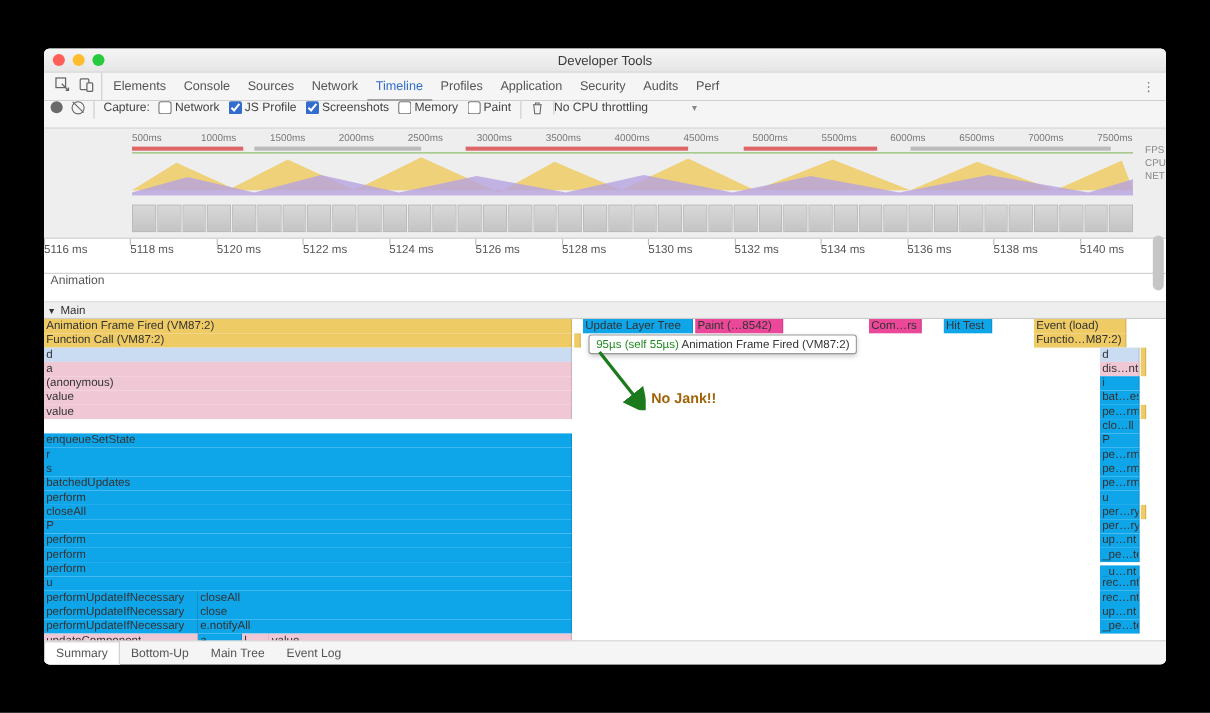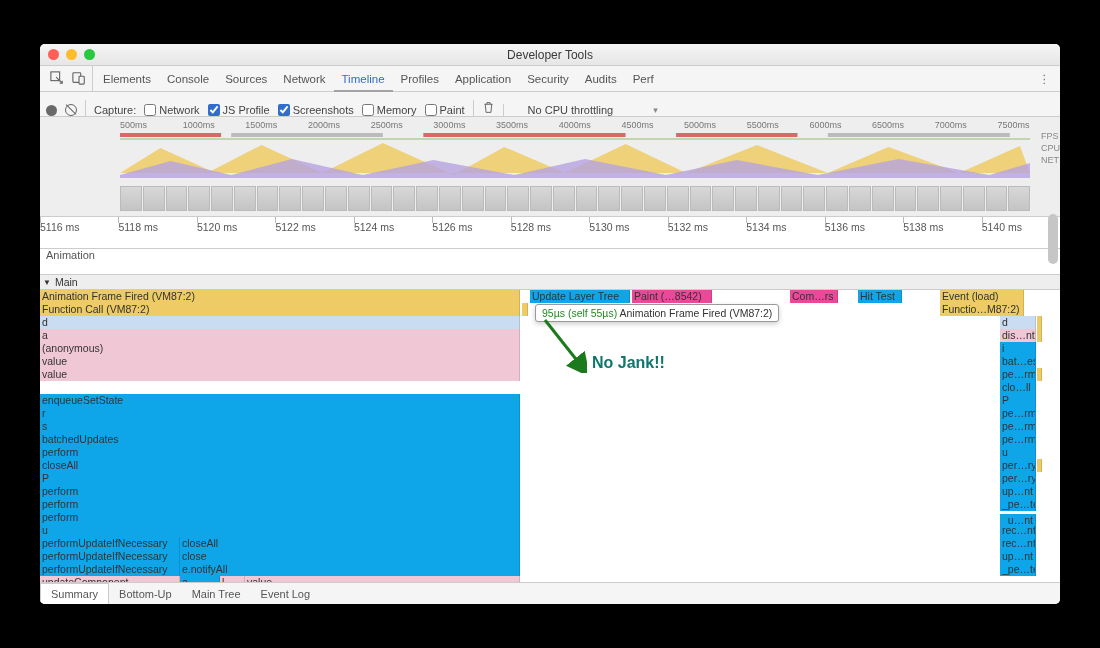--- a/index.html
+++ b/index.html
@@ -14,29 +14,29 @@
   .t-max { background: #27c93f; }
   .title { position: absolute; left: 0; right: 0; text-align: center; font-size: 12px; color: #3a3a3a; }
   
   .tabs { height: 26px; border-bottom: 1px solid #ccc; display: flex; align-items: center; padding-left: 4px; gap: 2px; font-size: 11.5px; color: #555; background:#f5f5f5;}
   .docked-icons { display:flex; gap:8px; padding:0 6px; border-right:1px solid #ccc; height:100%; align-items:center;}
   .docked-icons svg { width:14px; height:14px; }
   .tab { padding: 5px 8px; cursor: pointer; }
   .tab.active { color: #326ccc; border-bottom: 2px solid #a3a3a3; }
   .menu-dots { margin-left:auto; padding:0 10px; color:#777; cursor:pointer;}
   
-  .toolbar { height: 25px; border-bottom: 1px solid #ccc; display: flex; align-items: flex-end; padding: 0 6px; gap: 8px; font-size: 11px; color: #444; background:#f5f5f5; }
+  .toolbar { height: 25px; border-bottom: 1px solid #ccc; display: flex; align-items: flex-start; padding: 0 6px; gap: 8px; font-size: 11px; color: #444; background:#f5f5f5; }
   .toolbar .sep { width:1px; height:16px; background:#ccc;}
   .rec-dot { width:11px;height:11px;border-radius:50%;background:#6a6a6a;}
   .clear-icon { width:12px;height:12px;border:1.2px solid #666; border-radius:50%; position:relative;}
   .clear-icon::after{content:"";position:absolute;width:14px;height:1.2px;background:#666;top:4px;left:-2px;transform:rotate(45deg);}
   .chk { display:flex; align-items:center; gap:3px;}
   .chk input{ width:12px;height:12px; accent-color:#326ccc;}
   .trash svg{width:13px;height:13px;}
-  .throttle { display:flex; align-items:center; gap:40px; border-left:1px solid #ccc; padding-left:24px;}
+  .throttle { display:flex; align-items:center; gap:40px; border-left:1px solid #ccc; padding-left:0;}
   .down-tri { font-size:9px;color:#888;}
   
   .overview { height: 100px; background: #eee; border-bottom:1px solid #ccc; position:relative; padding-top:3px;}
   .overview-ruler { display:flex; font-size:9px; color:#777; height:12px; padding-left:80px;}
   .overview-ruler span{ flex:1; }
   .lane-labels { position:absolute; right:0; top:14px; font-size:9px; color:#888; text-align:left;}
   .lane-labels div{height:12px;}
   .spark { position:absolute; left:80px; right:30px; top:16px; height:45px; overflow:hidden;}
   .spark svg{width:100%;height:100%;}
   .thumbs { position:absolute; left:80px; right:30px; bottom:5px; height:25px; display:flex; gap:1px;}
@@ -56,21 +56,21 @@
   .yellow{background:#eecb64;color:#333;}
   .purple{background:#0ea5e9;color:#333;}
   .pink{background:#f0c8d5;color:#333;}
   .blue{background:#c9dcf1;color:#333;}
   .green{background:#ec4899;color:#333;}
   
   .tooltip{position:absolute;background:#fff;border:1px solid #999;border-radius:3px;padding:2px 6px;font-size:10.5px;box-shadow:0 2px 5px rgba(0,0,0,0.2);white-space:nowrap;}
   .tt-time{color:#228b22;}
   
   .arrow { position:absolute; pointer-events:none;}
-  .anno { position:absolute; color:#0f766e; font-weight:bold; font-size:16px;}
+  .anno { position:absolute; color:#a16207; font-weight:bold; font-size:13px;}
   
   .bottom-tabs { height:22px; border-top:1px solid #ccc; background:#f5f5f5; display:flex; align-items:center; font-size:11px;}
   .btab { padding:4px 10px; color:#555; cursor:pointer;}
   .btab.active { background:#fff; border:1px solid #ccc; border-bottom:1px solid #fff; border-top:1px solid #ccc; margin-bottom:-1px;}
   .vscroll{position:absolute;right:0;top:0;bottom:22px;width:14px;}
   .vscroll .thumb{position:absolute;left:2px;right:2px;top:170px;height:50px;background:#c6c6c6;border-radius:6px;}
 </style>
 </head>
 <body>
 

